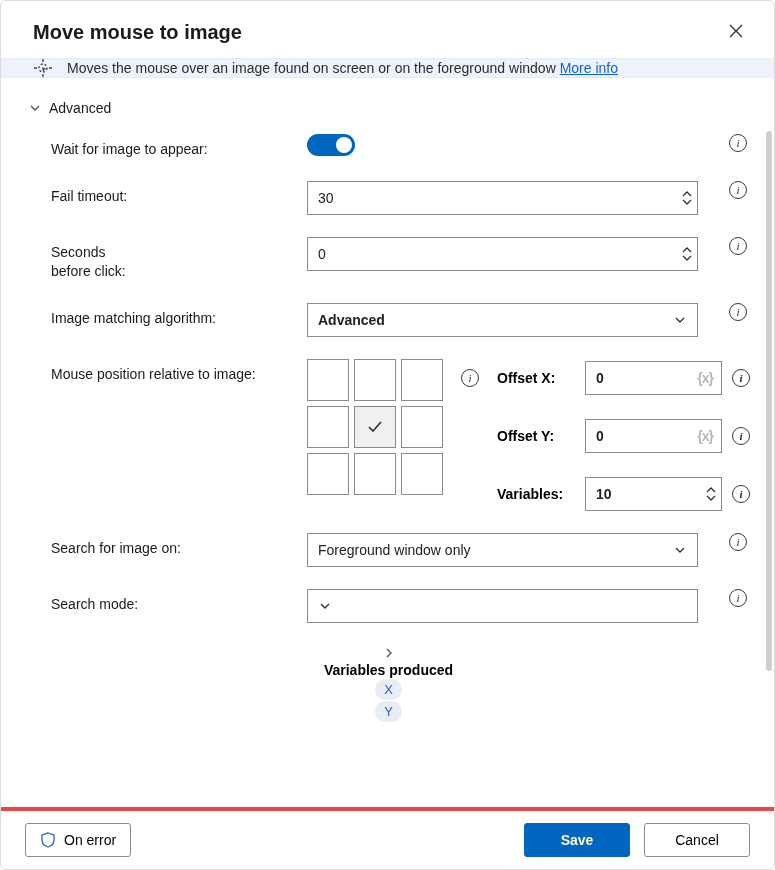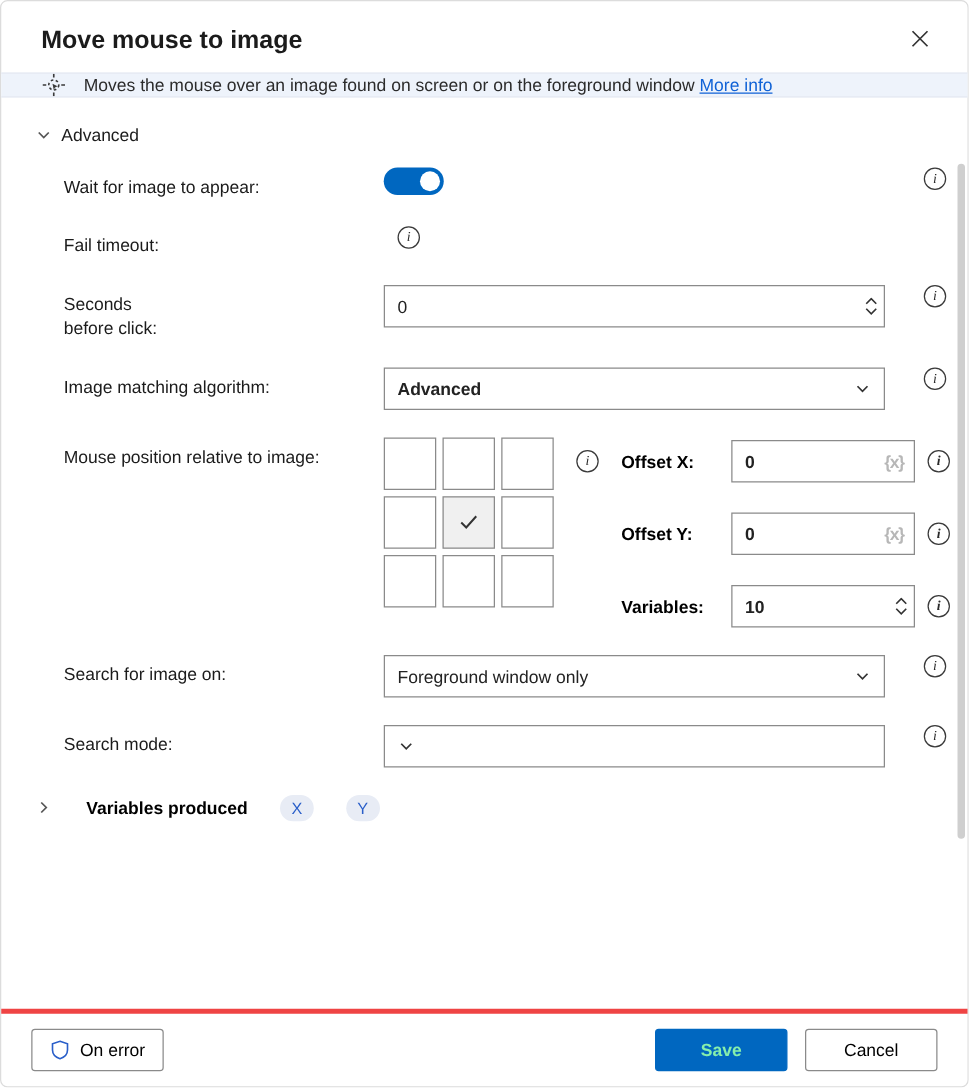--- a/index.html
+++ b/index.html
@@ -4,21 +4,21 @@
 <style>
   * { box-sizing: border-box; margin: 0; padding: 0; font-family: "Segoe UI", sans-serif; }
   html, body { width: 775px; height: 870px; background: #fff; }
   .dialog { width: 775px; height: 870px; border: 1px solid #dcdcdc; border-radius: 6px; position: relative; display: flex; flex-direction: column; background:#fff; }
   .header { display: flex; align-items: center; justify-content: space-between; padding: 16px 24px 10px 32px; }
   .header h1 { font-size: 20px; font-weight: 600; color: #1b1b1b; }
   .close-btn { background: none; border: none; cursor: pointer; padding: 6px; }
   .info-banner { background: #eef3fb; padding: 0 32px; display: flex; align-items: center; gap: 14px; font-size: 14px; color: #2b2b2b; border-top:1px solid #e5e9f2; border-bottom:1px solid #e5e9f2;}
   .info-banner .icon-slot { width: 20px; display:flex; justify-content:center; }
   .info-banner a { color: #1062d6; text-decoration: underline; cursor: pointer; }
-  .body { flex: 1; overflow-y: auto; padding: 22px 14px 10px 30px; }
+  .body { flex: 1; overflow-y: auto; padding: 22px 24px 10px 30px; }
   .section-header { display: flex; align-items: center; gap: 6px; font-size: 14px; font-weight:400; color:#1b1b1b; margin-bottom: 18px; margin-left: -4px;}
   .chev { width:16px; height:16px; display:flex; align-items:center; justify-content:center;}
   .row { display: flex; align-items: flex-start; margin-bottom: 22px; margin-left: 20px; gap: 20px; }
   .row .label { width: 236px; font-size: 14px; color:#1b1b1b; padding-top: 6px; line-height:1.35; }
   .row .control { flex: 1; display:flex; align-items:center; }
   .row .info { width: 24px; display:flex; justify-content:center; align-items:center; margin-left: 8px;}
   .info-icon { width:18px; height:18px; border:1.3px solid #3a3a3a; border-radius:50%; display:flex; align-items:center; justify-content:center; font-size:11px; font-family: Georgia, serif; font-style:italic; color:#2a2a2a; cursor:default;}
   
   .toggle { width:48px; height:22px; background:#0067c0; border-radius:11px; position:relative; cursor:pointer; }
   .toggle .knob { position:absolute; right:3px; top:3px; width:16px; height:16px; background:#fff; border-radius:50%; }
@@ -36,30 +36,30 @@
   .pos-grid { display:grid; grid-template-columns: repeat(3, 42px); grid-template-rows: repeat(3, 42px); gap:5px; }
   .pos-cell { border:1px solid #8a8a8a; background:#fff; display:flex; align-items:center; justify-content:center; cursor:pointer;}
   .pos-cell.selected { background:#f0f0f0; }
   .grid-info { align-self:flex-start; margin-top:10px;}
   .offset-col { flex:1; display:flex; flex-direction:column; gap:24px; margin-top:2px;font-weight:bold;}
   .offset-line { display:flex; align-items:center; gap:10px; }
   .offset-line .olabel { width:78px; font-size:14px; text-align:left;}
   .offset-line .text-input, .offset-line .num-input { flex:1; max-width:none; }
   .varhint { position:absolute; right:8px; top:50%; transform:translateY(-50%); color:#b7b7b7; font-size:14px; letter-spacing:-1px;}
   
-  .vars-section { display:flex; align-items:center; gap:26px; margin-top:14px; margin-left:-4px; }
+  .vars-section { display:flex; align-items:center; gap:1px; margin-top:14px; margin-left:-4px;flex-direction:column; }
   .vars-section .chev svg { transform: rotate(-90deg); }
   .vars-section .title { font-weight:600; font-size:14px;}
   .chip { background:#e8ecf5; color:#2a5fc9; font-size:13px; padding:3px 9px; border-radius:11px; }
   
   .footer { border-top:4px solid #ef4444; padding:12px 24px; display:flex; align-items:center; justify-content:space-between; }
   .on-error { border:1px solid #8a8a8a; background:#fff; padding:8px 14px; font-size:14px; display:flex; align-items:center; gap:8px; cursor:pointer; border-radius:3px;}
   .footer-right { display:flex; gap:14px; }
   .btn { min-width:106px; height:34px; border-radius:3px; font-size:14px; cursor:pointer; border:1px solid #8a8a8a; background:#fff; }
-  .btn.primary { background:#0067c0; border-color:#0067c0; color:#86efac; font-weight:600; }
+  .btn.primary { background:#0067c0; border-color:#0067c0; color:#fef9c3; font-weight:600; }
   
   .scroll-indicator { position:absolute; right:2px; top:130px; width:6px; height:540px; background:#cfcfcf; border-radius:3px; }
 </style>
 </head>
 <body>
 
 <div class="dialog">
 
   <div class="header">
     <h1>Move mouse to image</h1>
@@ -101,20 +101,33 @@
             <div class="knob"></div>
           </div>
       </div>
       <div class="info">
           <span class="info-icon">i</span>
         </div>
     </div>
 
     <div class="row">
       <div class="label">Fail timeout:</div>
+      <div class="control">
+        <div class="num-input">
+          <span class="val">30</span>
+          <span class="spinner">
+            <svg width="10" height="7" viewBox="0 0 10 7">
+                <path d="M1 5 L5 1 L9 5" stroke="#333" stroke-width="1.3" fill="none"></path>
+              </svg>
+            <svg width="10" height="7" viewBox="0 0 10 7">
+                <path d="M1 2 L5 6 L9 2" stroke="#333" stroke-width="1.3" fill="none"></path>
+              </svg>
+          </span>
+        </div>
+      </div>
       <div class="info">
           <span class="info-icon">i</span>
         </div>
     </div>
 
     <div class="row">
       <div class="label" style="white-space:pre-line;">Seconds
 before click:</div>
       <div class="control">
         <div class="num-input">

